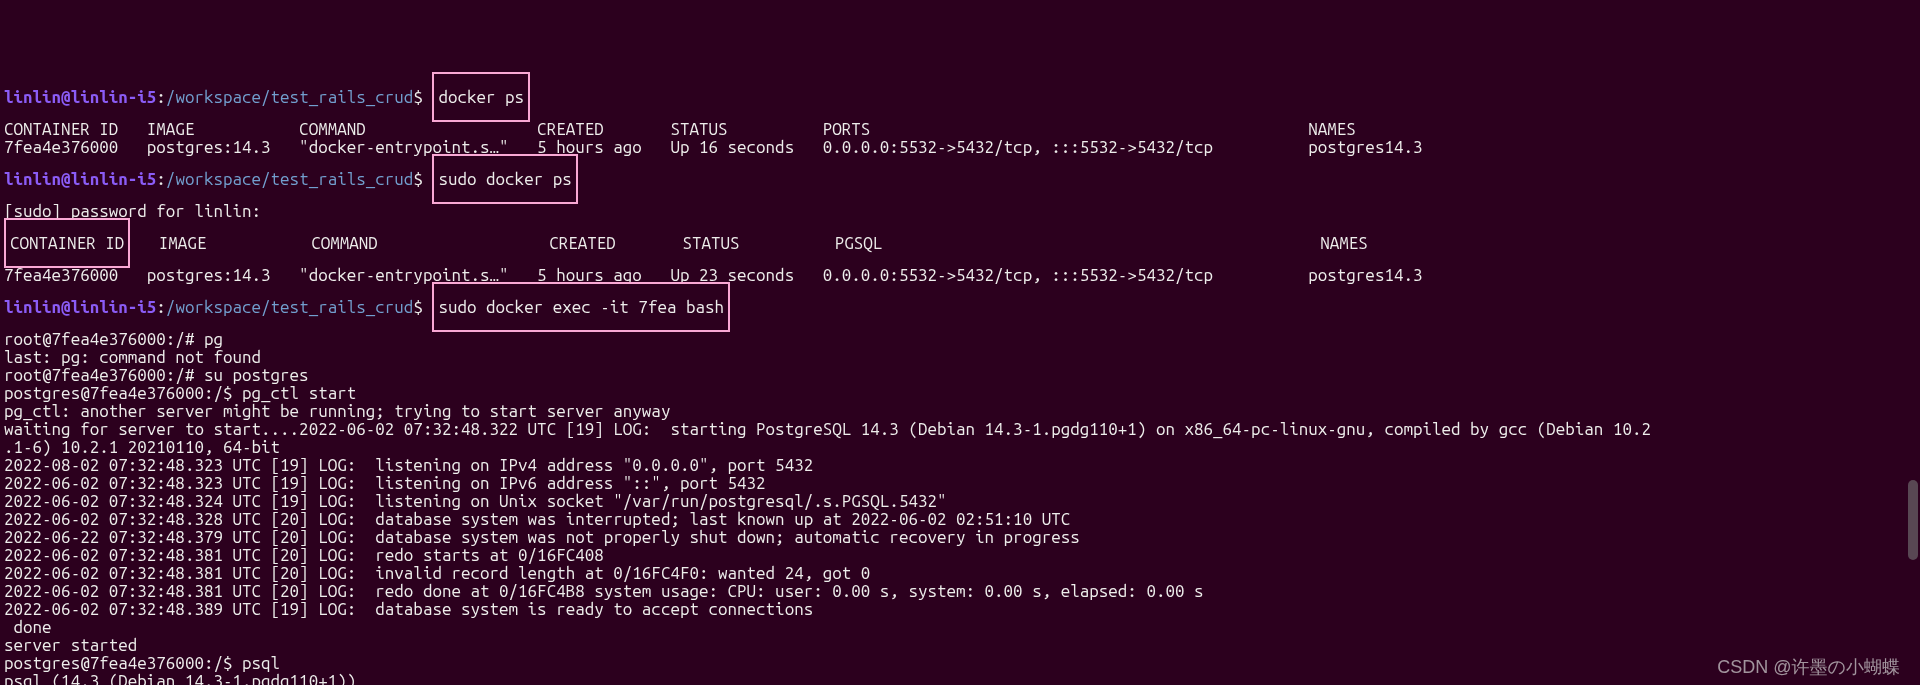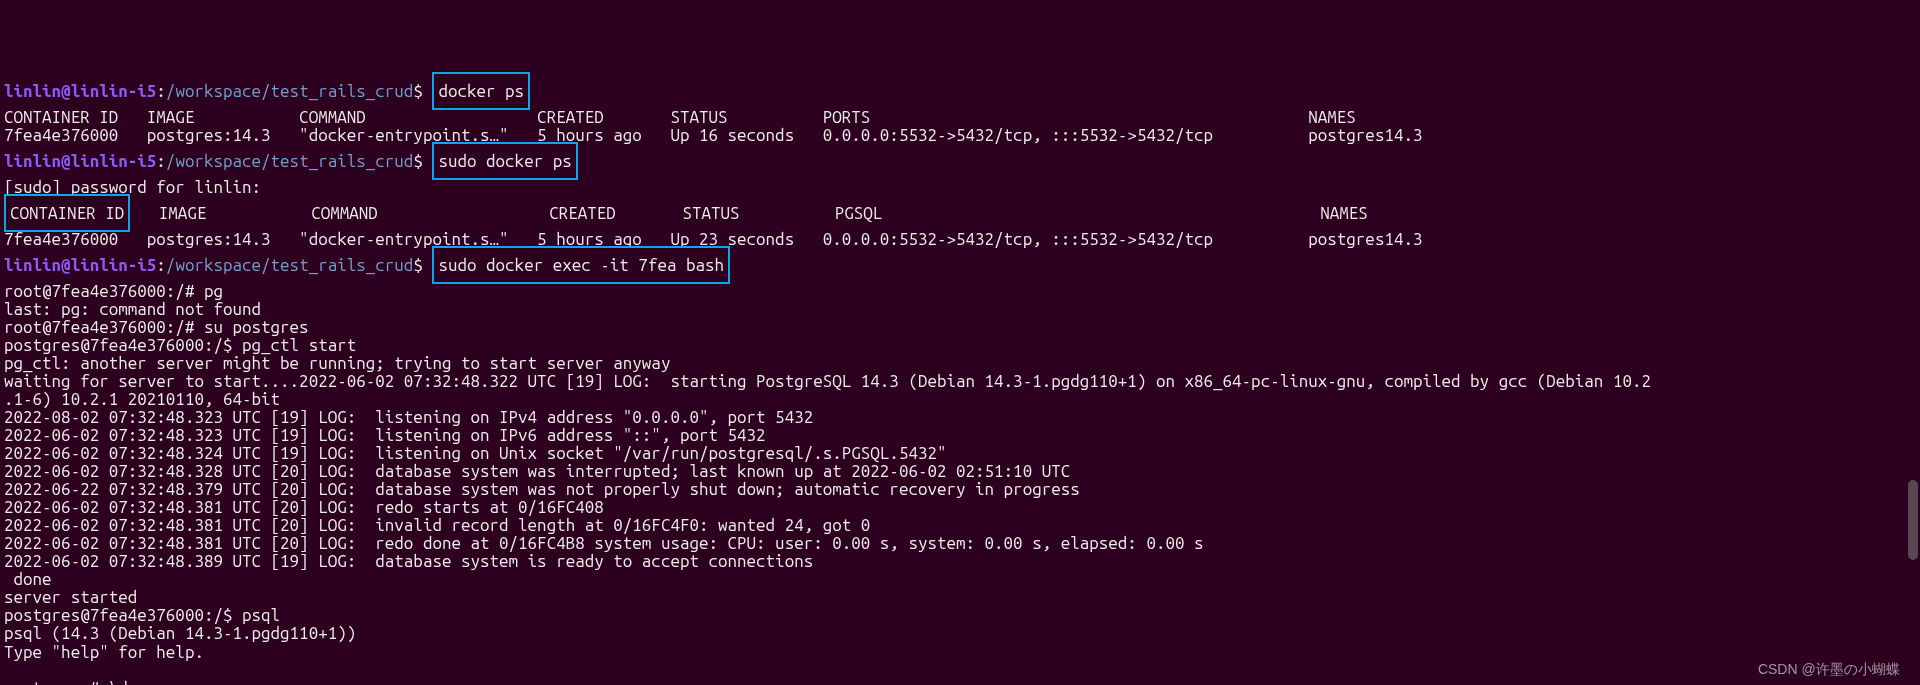--- a/index.html
+++ b/index.html
@@ -12,35 +12,35 @@
     width: 1920px;
     height: 685px;
     overflow: hidden;
     white-space: pre;
     position: relative;
   }
   .user { color: #8b5cf6; font-weight: bold; }
   .path { color: #729fcf; font-weight: normal; }
   .dollar { color: #eeeeec; }
   .box {
-    border: 2px solid #0ea5e9;
+    border: 2px solid #f9a8d4;
     display: inline-block;
     vertical-align: baseline;
-    padding: 8px 4px;
+    padding: 14px 4px;
     margin-top: -2px;
     margin-bottom: -2px;
   }
   .watermark {
     position: absolute;
     bottom: 8px;
     right: 20px;
     color: #d3d3d3;
     opacity: 0.7;
     font-family: sans-serif;
-    font-size: 14px;
+    font-size: 18px;
   }
   .scroll {
     position: absolute;
     right: 2px;
     top: 480px;
     width: 10px;
     height: 80px;
     background: #777;
     border-radius: 5px;
     opacity: 0.6;

